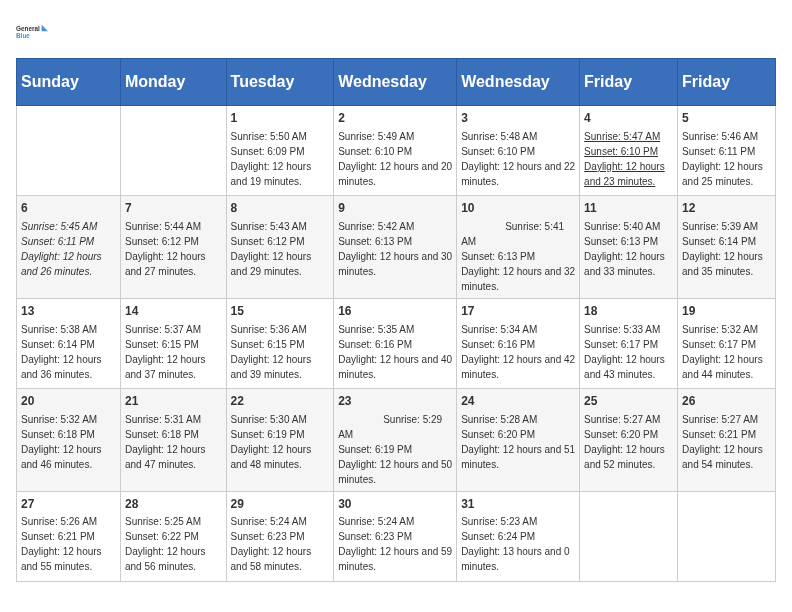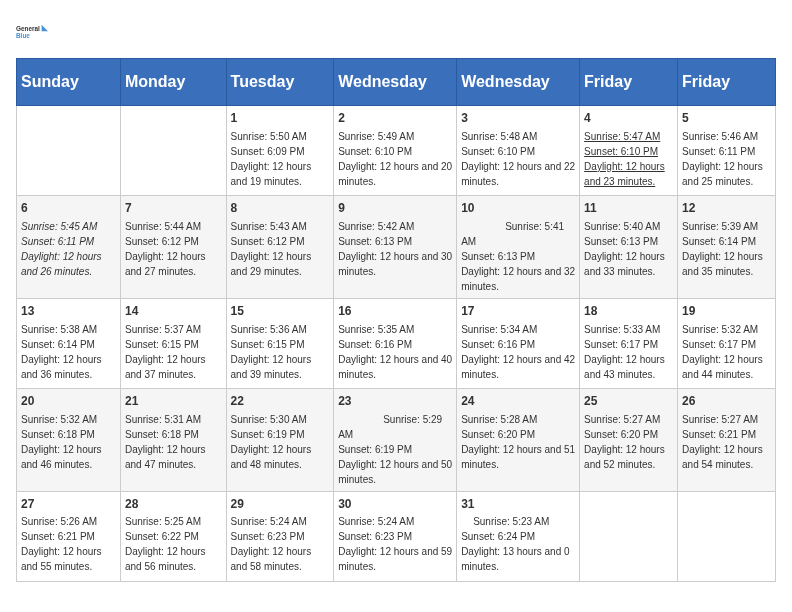--- a/index.html
+++ b/index.html
@@ -198,20 +198,20 @@
 Daylight: 12 hours and 55 minutes.</span></td>
         <td><span class="day-number">28</span><span class="day-info" style="white-space: pre-line;">Sunrise: 5:25 AM
 Sunset: 6:22 PM
 Daylight: 12 hours and 56 minutes.</span></td>
         <td><span class="day-number">29</span><span class="day-info" style="white-space: pre-line;">Sunrise: 5:24 AM
 Sunset: 6:23 PM
 Daylight: 12 hours and 58 minutes.</span></td>
         <td><span class="day-number">30</span><span class="day-info" style="white-space: pre-line;">Sunrise: 5:24 AM
 Sunset: 6:23 PM
 Daylight: 12 hours and 59 minutes.</span></td>
-        <td><span class="day-number">31</span><span class="day-info" style="white-space: pre-line; margin-left: 12px;">Sunrise: 5:23 AM
+        <td><span class="day-number">31</span><span class="day-info" style="white-space: pre-line;">Sunrise: 5:23 AM
 Sunset: 6:24 PM
 Daylight: 13 hours and 0 minutes.</span></td>
         <td class="empty-cell"></td>
         <td class="empty-cell"></td>
       </tr>
     </tbody>
 </table>
 
 </body></html>

